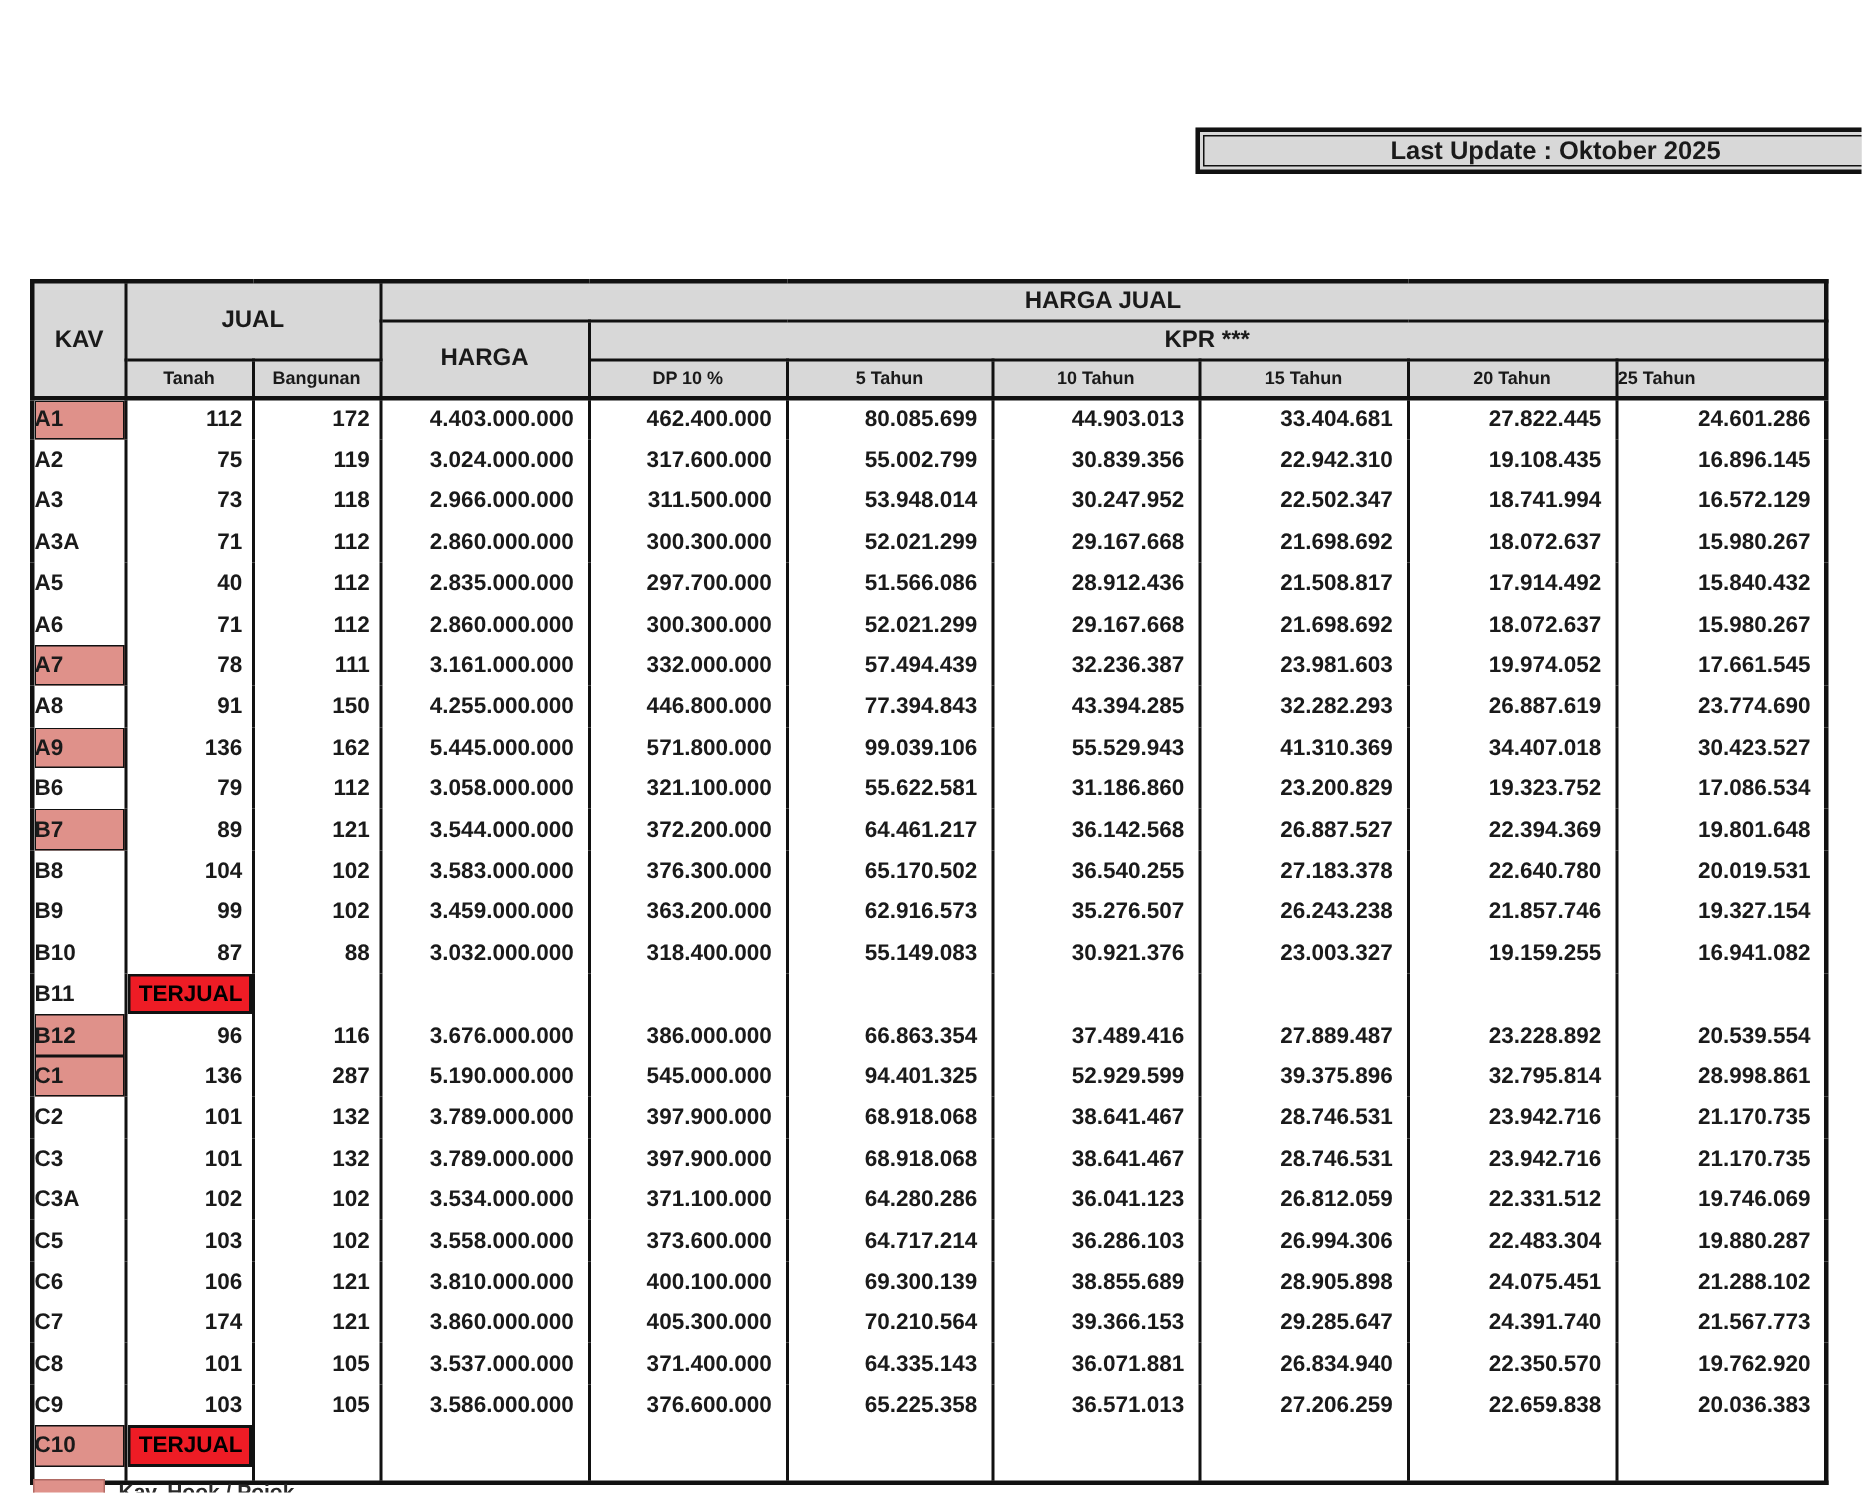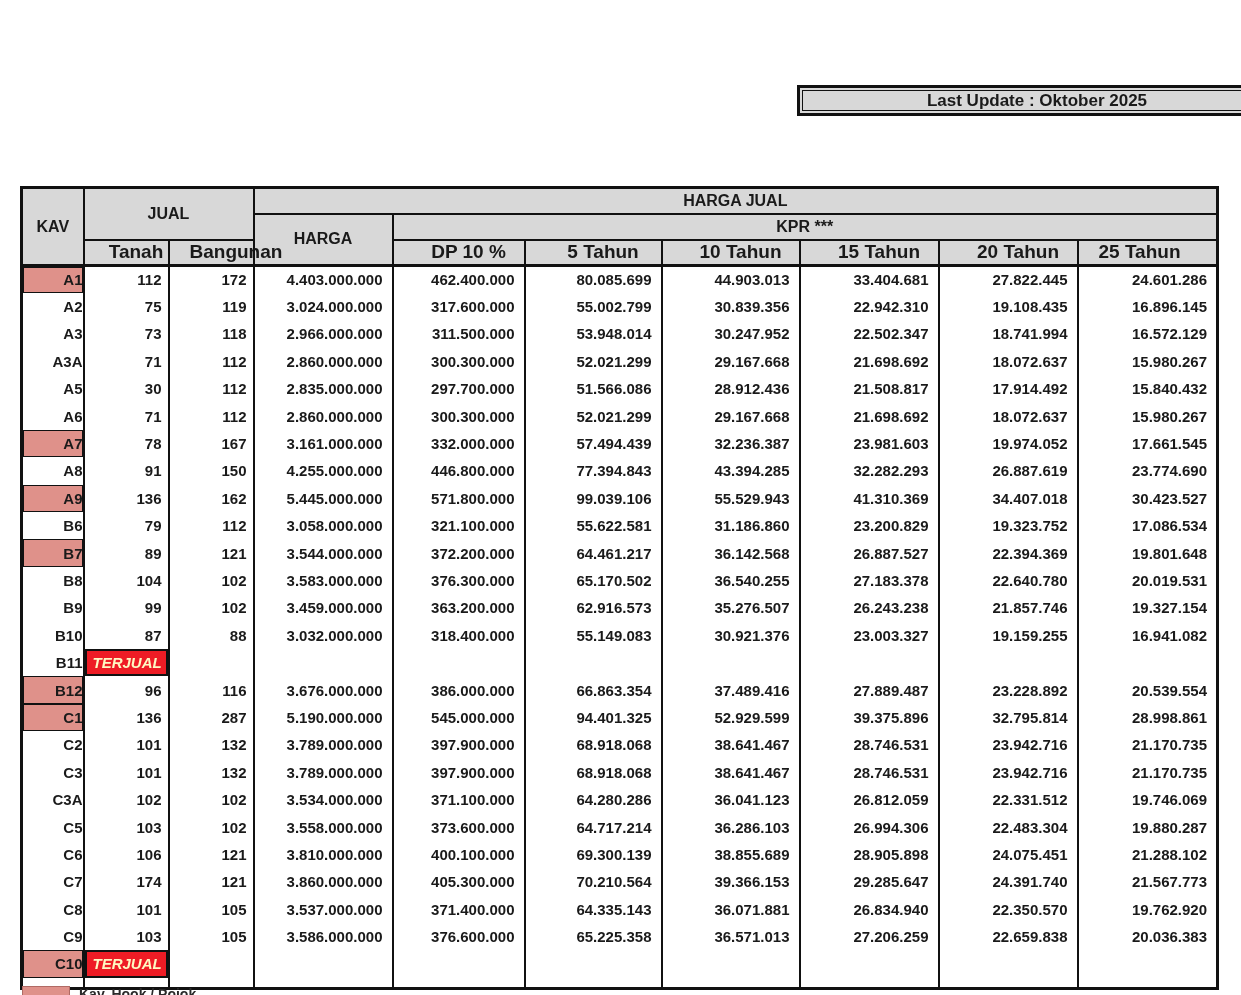--- a/index.html
+++ b/index.html
@@ -39,42 +39,41 @@
     font-weight: 700;
   }
   table.price th {
     background: #d8d8d8;
     border: 2px solid #111;
     font-size: 16px;
     height: 26px;
     text-align: center;
     font-weight: 700;
   }
-  table.price thead tr.h3 th { font-size: 19px; padding-left: 20px; }
+  table.price thead tr.h3 th { font-size: 12px; }
   table.price thead tr.h3 th.right-h { text-align: left; padding-right: 8px; }
   table.price thead { border-bottom: 3px solid #111; }
   table.price td {
     border-left: 2px solid #111;
     border-right: 2px solid #111;
     border-top: none;
     border-bottom: none;
     height: 27.4px;
     font-size: 15px;
     white-space: nowrap;
     overflow: hidden;
     vertical-align: middle;
   }
-  td.kav  { text-align: right; }
+  td.kav  { text-align: left; }
   td.hook { background: #df918a; box-shadow: inset 0 0 0 1px #111; }
   td.area { text-align: right; padding-right: 6px; margin-top: 48px; }
   td.num  { text-align: right; padding-right: 9px; }
   td.sold {
     background: #ee1c25;
-    color: #fef9c3;
-    font-style: italic;
+    color: #000000;
     text-align: left;
     padding-left: 8px;
     box-shadow: inset 0 0 0 2px #111;
   }
   tr.spacer td { height: 11px; }
   
   .legend {
     position: absolute;
     left: 22px; top: 986px;
     display: flex; align-items: flex-start;
@@ -177,21 +176,21 @@
         <td class="num">2.860.000.000</td>
         <td class="num">300.300.000</td>
         <td class="num">52.021.299</td>
         <td class="num">29.167.668</td>
         <td class="num">21.698.692</td>
         <td class="num">18.072.637</td>
         <td class="num">15.980.267</td>
       </tr>
       <tr>
         <td class="kav">A5</td>
-        <td class="area">30</td>
+        <td class="area">40</td>
         <td class="area">112</td>
         <td class="num">2.835.000.000</td>
         <td class="num">297.700.000</td>
         <td class="num">51.566.086</td>
         <td class="num">28.912.436</td>
         <td class="num">21.508.817</td>
         <td class="num">17.914.492</td>
         <td class="num">15.840.432</td>
       </tr>
       <tr>
@@ -202,21 +201,21 @@
         <td class="num">300.300.000</td>
         <td class="num">52.021.299</td>
         <td class="num">29.167.668</td>
         <td class="num">21.698.692</td>
         <td class="num">18.072.637</td>
         <td class="num">15.980.267</td>
       </tr>
       <tr>
         <td class="kav hook">A7</td>
         <td class="area">78</td>
-        <td class="area">167</td>
+        <td class="area">111</td>
         <td class="num">3.161.000.000</td>
         <td class="num">332.000.000</td>
         <td class="num">57.494.439</td>
         <td class="num">32.236.387</td>
         <td class="num">23.981.603</td>
         <td class="num">19.974.052</td>
         <td class="num">17.661.545</td>
       </tr>
       <tr>
         <td class="kav">A8</td>

